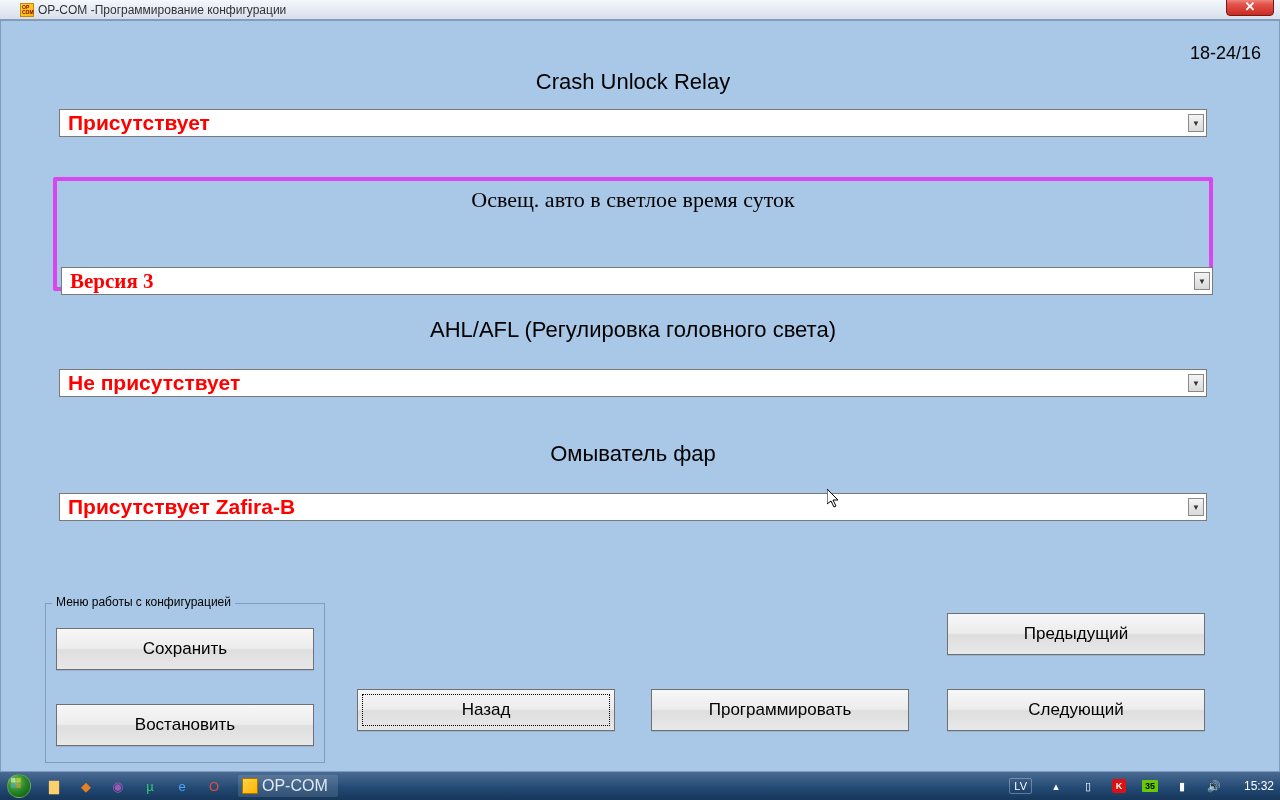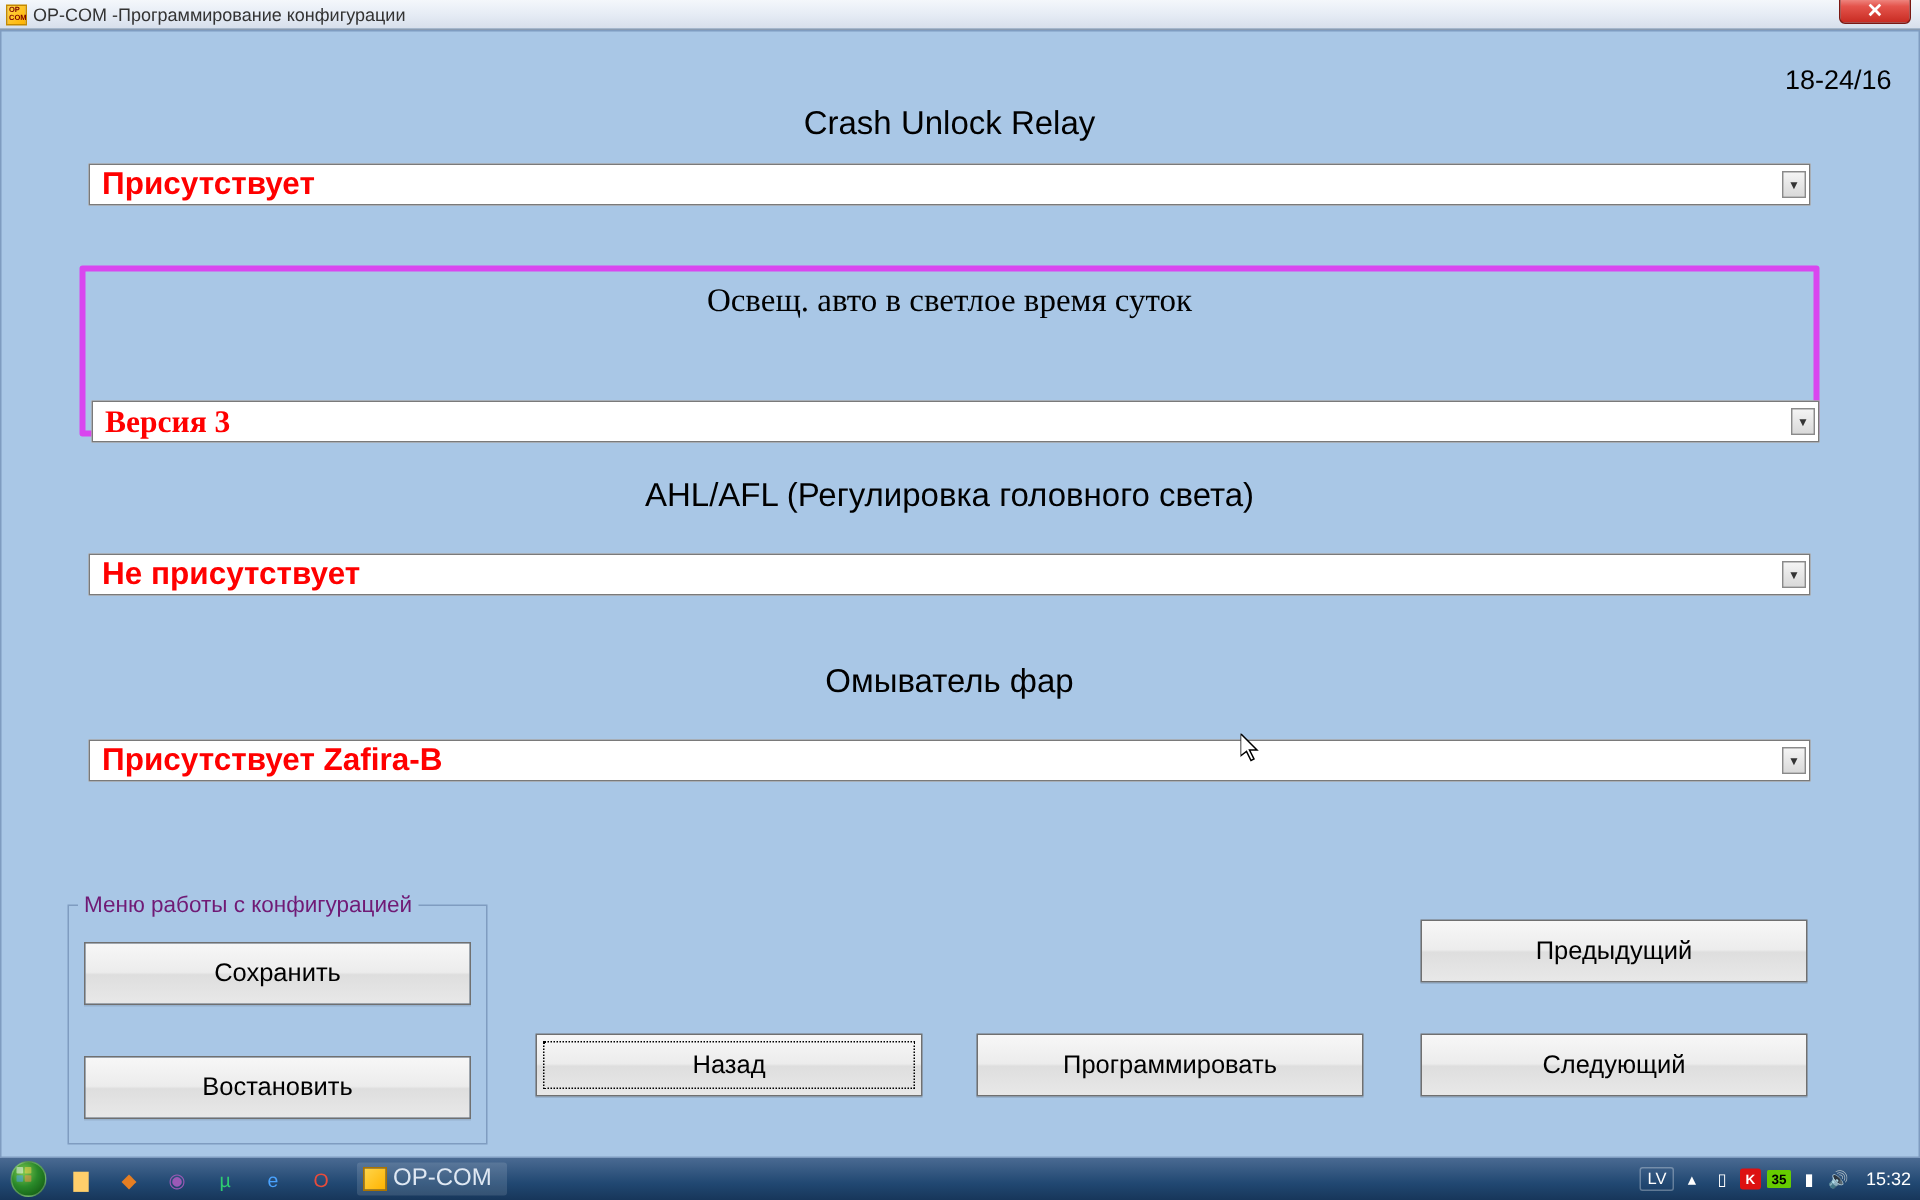--- a/index.html
+++ b/index.html
@@ -6,21 +6,21 @@
   html, body { width: 1280px; height: 800px; overflow: hidden; font-family: Arial, sans-serif; }
   body { background: #a9c7e6; }
 
   
   .titlebar {
     height: 20px;
     background: linear-gradient(to bottom, #f4f7fb 0%, #e6ecf5 50%, #d7dfeb 100%);
     border-bottom: 1px solid #8a9bb0;
     display: flex;
     align-items: center;
-    padding-left: 4px;
+    padding-left: 20px;
     position: relative;
   }
   .titlebar .appicon {
     width: 14px; height: 14px; margin-right: 4px;
     background: linear-gradient(135deg,#ffd54a 0%, #ffb300 100%);
     border: 1px solid #c48900;
     font-size: 5px; line-height:5px; color:#7a0000; font-weight:bold;
     display:flex; flex-direction:column; justify-content:center; align-items:flex-start; padding-left:1px;
   }
   .titlebar .title {
@@ -101,21 +101,21 @@
     position: absolute;
     left: 44px; bottom: 8px;
     width: 280px; height: 160px;
     border: 1px solid #7f9cc0;
   }
   .fieldset-legend {
     position: absolute;
     top: -9px; left: 6px;
     background: #a9c7e6;
     padding: 0 4px;
-    font-size: 15px; color: #701a75;
+    font-size: 12px; color: #000000;
   }
 
   .win-btn {
     position: absolute;
     width: 258px; height: 42px;
     background: linear-gradient(to bottom,#f7f7f7 0%, #ececec 48%, #dedede 52%, #e8e8e8 100%);
     border: 1px solid #707070;
     font-size: 17px; color:#000;
     display:flex; align-items:center; justify-content:center;
     box-shadow: 0 1px 0 rgba(0,0,0,.1);
@@ -162,21 +162,21 @@
     background: rgba(255,255,255,.12);
     display:flex; align-items:center; gap:4px;
     color: #dfe8f3; font-size: 16px;
   }
   .tb-task .mini {
     width:16px; height:16px;
     background: linear-gradient(135deg,#ffd54a 0%, #ffb300 100%);
     border:1px solid #aa7300;
   }
   .systray {
-    margin-left: auto; display:flex; align-items:center; gap:4px; padding-right:6px;
+    margin-left: auto; display:flex; align-items:center; gap:16px; padding-right:6px;
   }
   .systray .lang {
     font-size: 11px; padding:1px 4px; border:1px solid rgba(255,255,255,.3); border-radius:2px;
   }
   .systray .icon { width:16px; height:16px; display:flex; align-items:center; justify-content:center; font-size:11px; }
   .systray .k-icon { background:#d11; width:14px; height:14px; border-radius:2px; font-size:9px; font-weight:bold;}
   .systray .g-icon { background:#6c0; color:#000; width:16px; height:12px; font-size:9px; font-weight:bold; border-radius:1px;}
   .systray .clock { font-size: 12px; margin-left:6px; }
 
   

